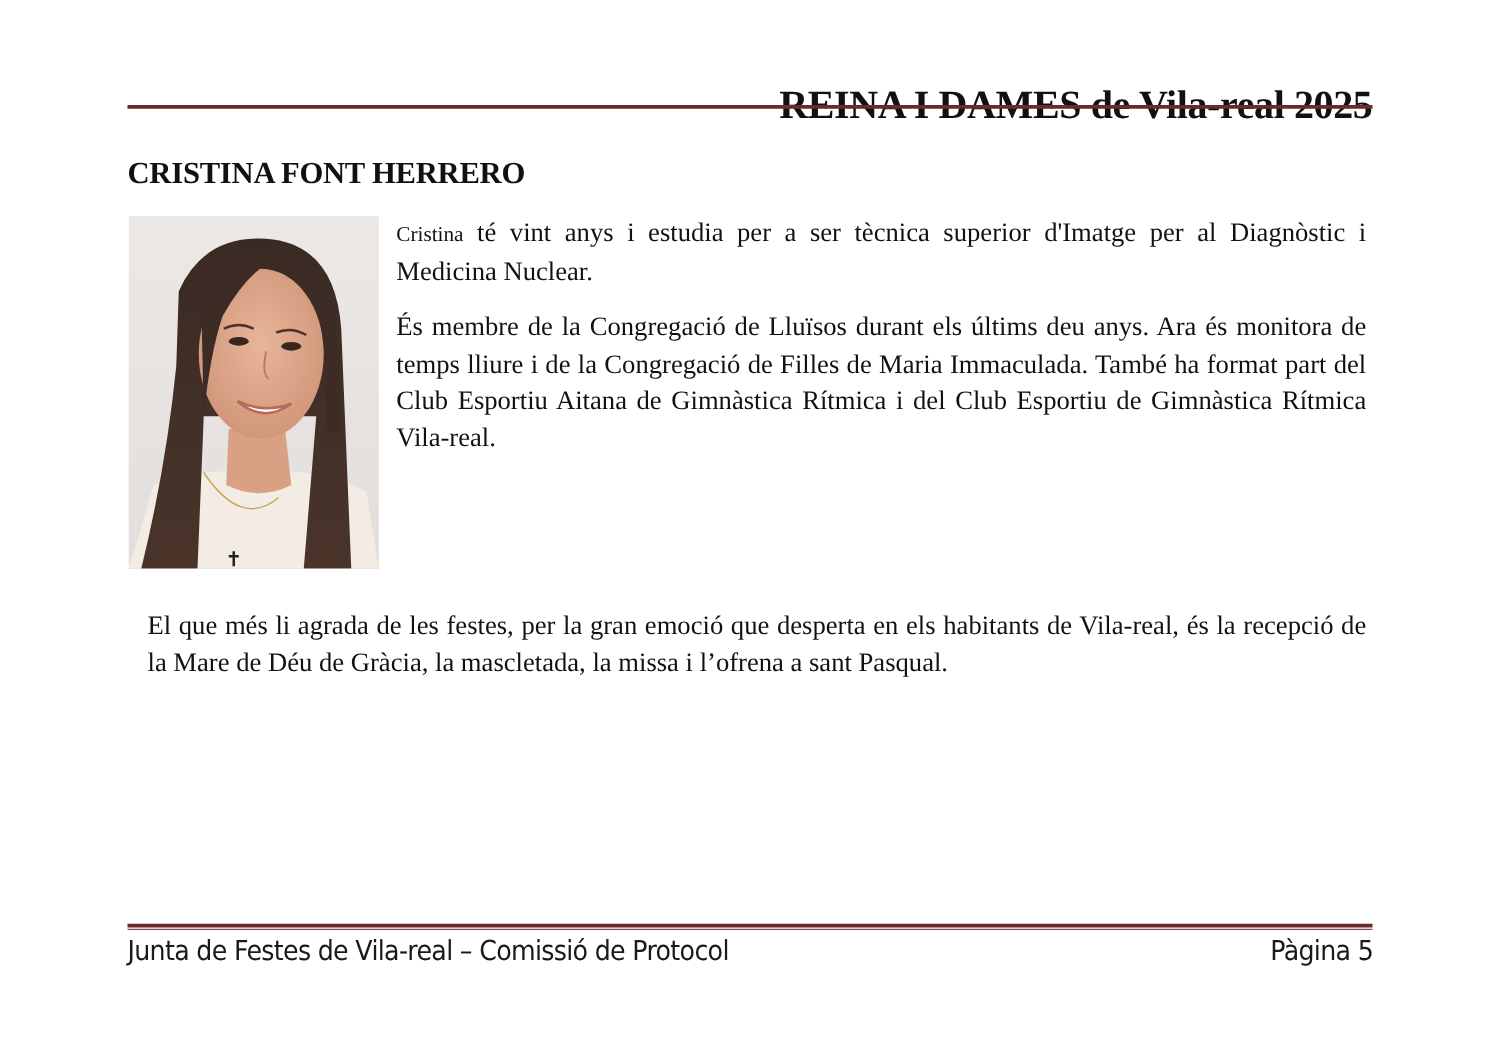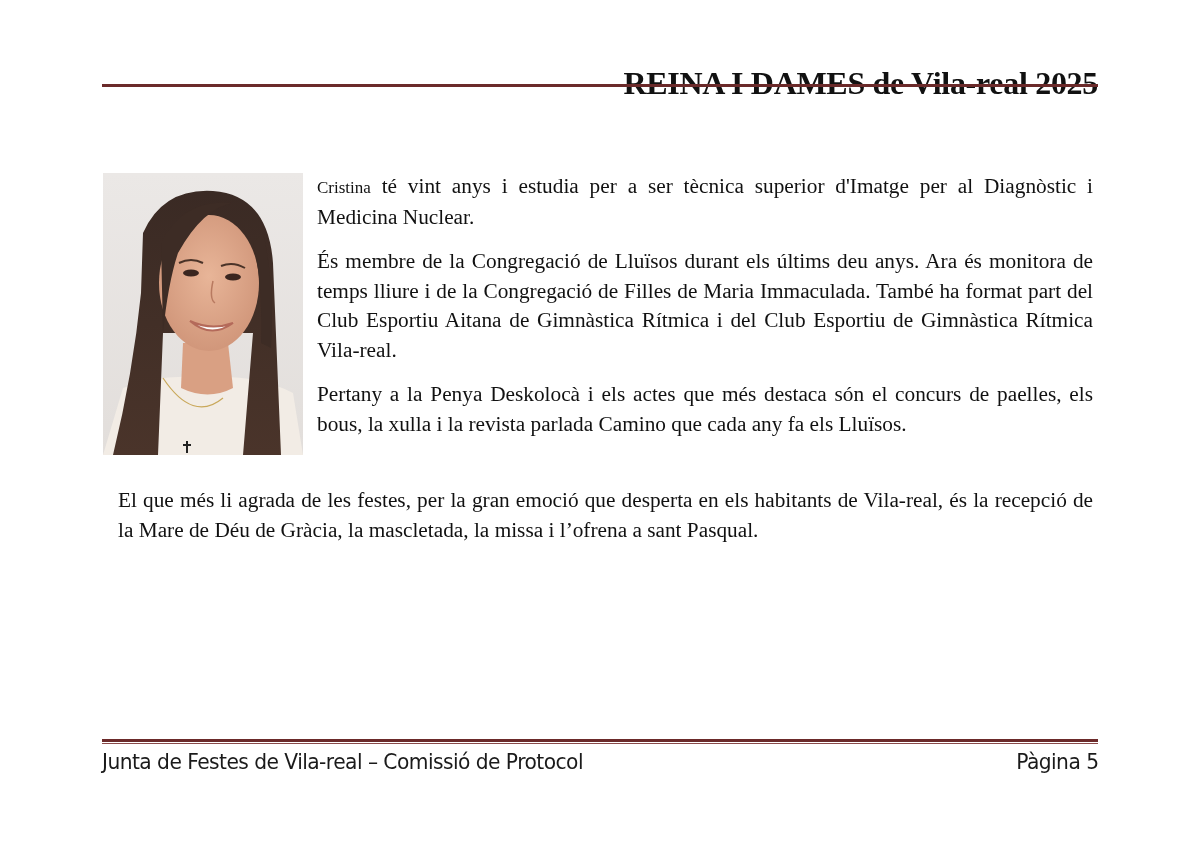--- a/index.html
+++ b/index.html
@@ -126,20 +126,21 @@
     }
   </style>
 </head>
 <body>
 
 <div class="page">
 
   <div class="header-title">REINA I DAMES de Vila-real 2025</div>
   <div class="header-rule"></div>
 
+  <div class="candidate-name">CRISTINA FONT HERRERO</div>
 
   <div class="photo" title="Portrait photo of Cristina Font Herrero">
     <svg width="200" height="282" viewBox="0 0 200 282">
       <defs>
         <linearGradient id="bg" x1="0" y1="0" x2="0" y2="1">
           <stop offset="0" stop-color="#ebe8e6"></stop>
           <stop offset="1" stop-color="#e2dedb"></stop>
         </linearGradient>
         <linearGradient id="hair" x1="0" y1="0" x2="0" y2="1">
           <stop offset="0" stop-color="#3a2a24"></stop>
@@ -173,21 +174,20 @@
       <path d="M87 148 Q108 166 130 150 Q108 158 87 148 Z" fill="#ffffff" stroke="#b46a5a" stroke-width="2"></path>
 
       <path d="M60 205 Q90 250 120 225" stroke="#c9a85a" stroke-width="1.2" fill="none"></path>
       <path d="M84 268 L84 280 M80 272 L88 272" stroke="#222" stroke-width="2"></path>
     </svg>
   </div>
 
   <div class="side-block">
     <p class="body-text"><span class="small-name">Cristina</span><span> té vint anys i estudia per a ser tècnica superior d'Imatge per al Diagnòstic i Medicina Nuclear.</span></p>
     <p class="body-text">És membre de la Congregació de Lluïsos durant els últims deu anys. Ara és monitora de temps lliure i de la Congregació de Filles de Maria Immaculada. També ha format part del Club Esportiu Aitana de Gimnàstica Rítmica i del Club Esportiu de Gimnàstica Rítmica Vila-real.</p>
-    <p class="body-text">Pertany a la Penya Deskolocà i els actes que més destaca són el concurs de paelles, els bous, la xulla i la revista parlada Camino que cada any fa els Lluïsos.</p>
   </div>
 
   <div class="full-block">
     <p class="body-text">El que més li agrada de les festes, per la gran emoció que desperta en els habitants de Vila-real, és la recepció de la Mare de Déu de Gràcia, la mascletada, la missa i l’ofrena a sant Pasqual.</p>
   </div>
 
   <div class="footer-rule-thick"></div>
   <div class="footer-rule-thin"></div>
   <div class="footer-left">Junta de Festes de Vila-real – Comissió de Protocol</div>
   <div class="footer-right">Pàgina 5</div>

